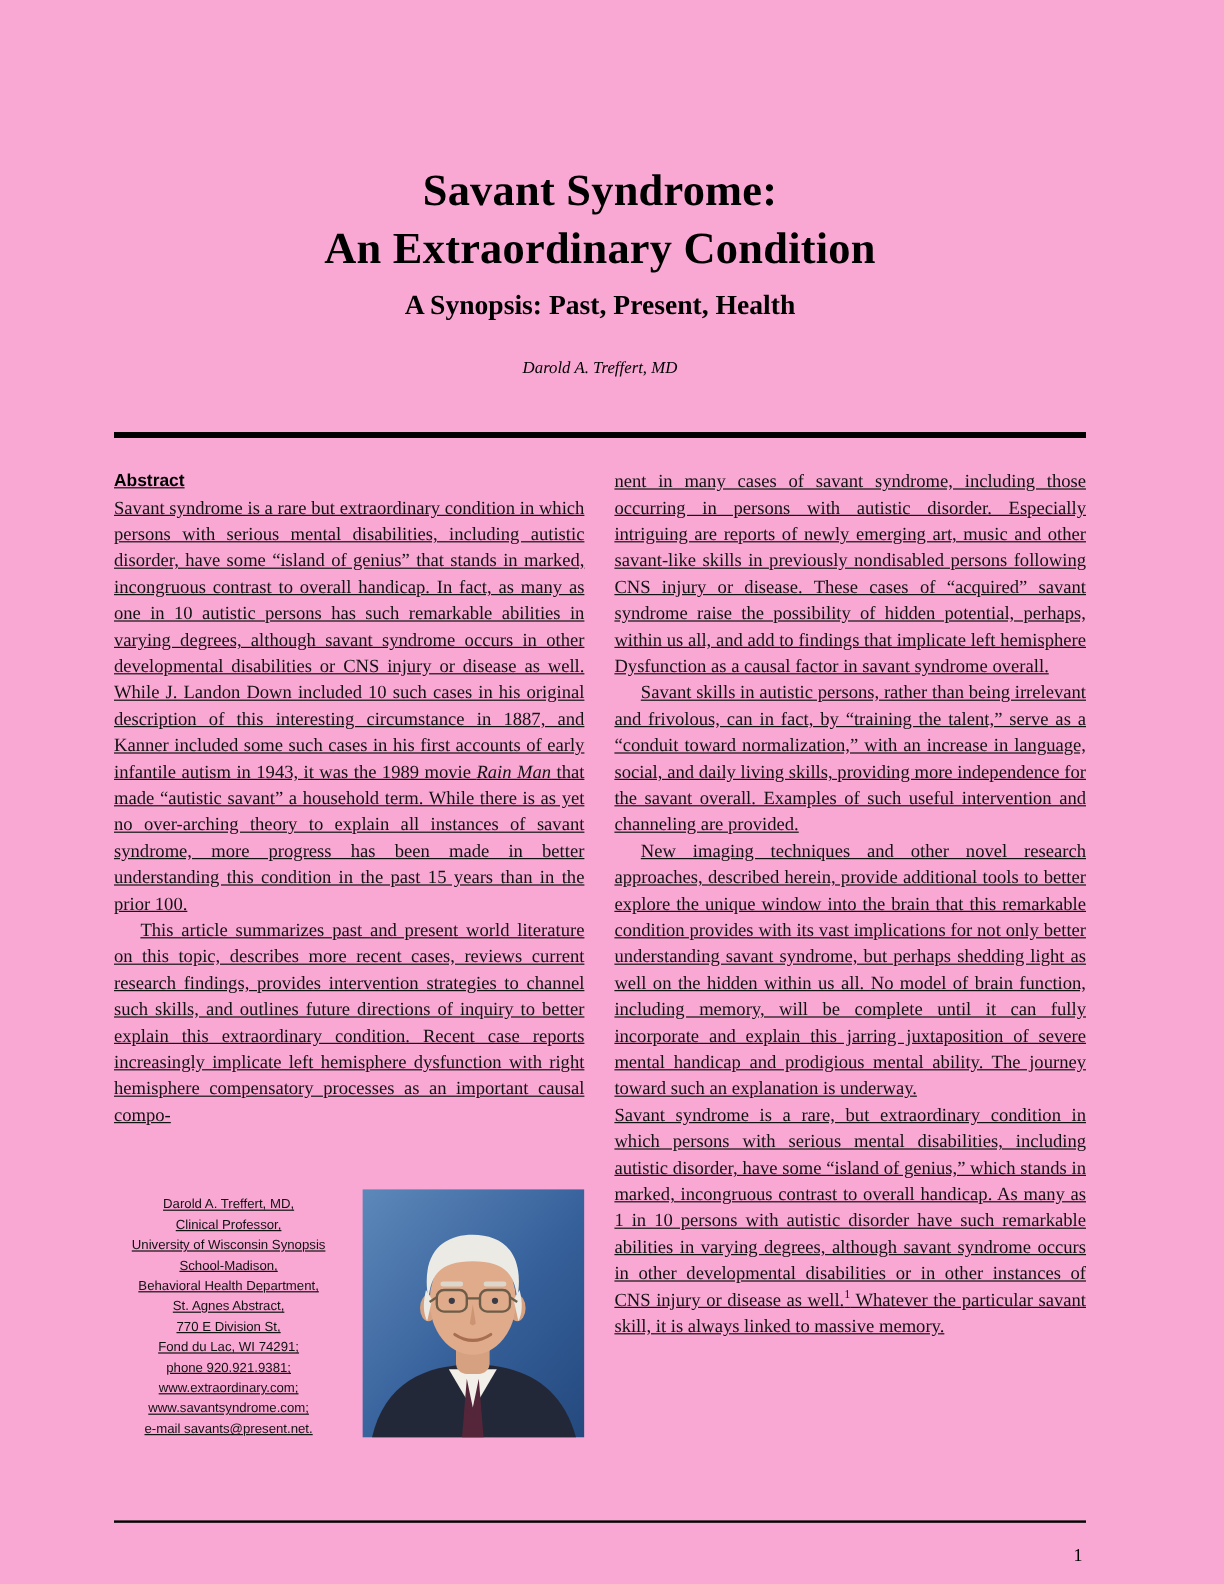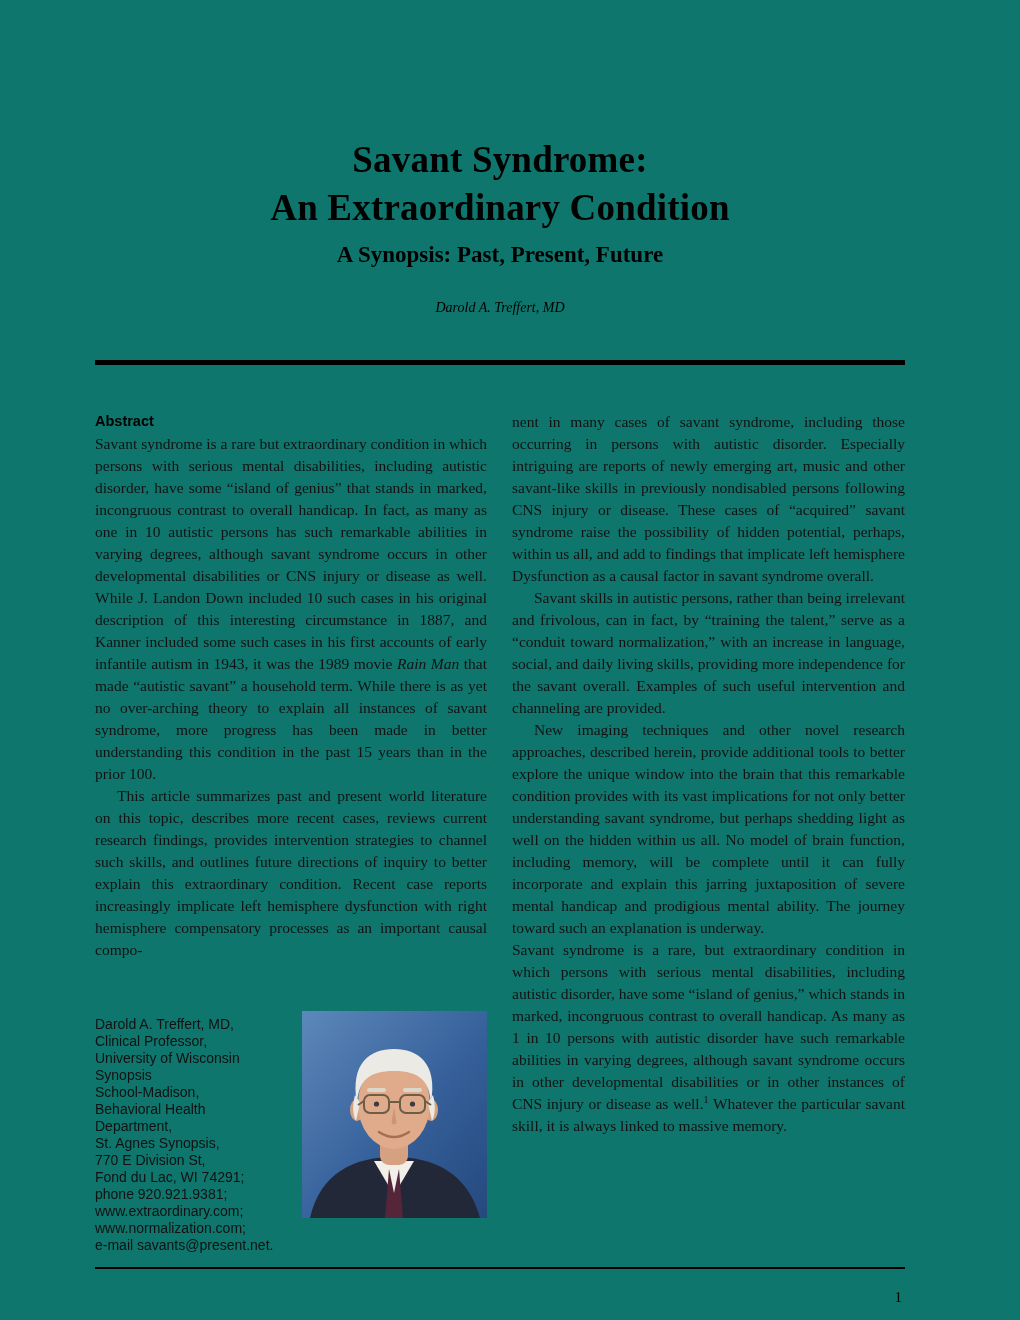--- a/index.html
+++ b/index.html
@@ -2,41 +2,41 @@
 <html><head>
 <meta charset="utf-8">
 <style>
   * { margin: 0; padding: 0; box-sizing: border-box; }
   html, body { background: #ffffff; }
   .page {
     position: relative;
     width: 1020px;
     height: 1320px;
     margin: 0 auto;
-    background: #0f766e;
+    background: #f9a8d4;
     overflow: hidden;
     font-family: "Liberation Serif", serif;
     color: #121212;
   }
   .content { padding-left: 95px; padding-right: 115px; }
 
   .title-block { padding-top: 136px; text-align: center; }
   .title {
     font-size: 37px;
     font-weight: bold;
     line-height: 1.3;
     color: #000;
     letter-spacing: 0.2px;
   }
   .subtitle { font-size: 23px; font-weight: bold; margin-top: 10px; color: #000; }
   .byline { font-style: italic; font-size: 14px; margin-top: 32px; color: #000; }
 
   .rule-thick { height: 5px; background: #000; margin-top: 44px; }
 
-  .columns { display: flex; gap: 25px; margin-top: 46px; }
+  .columns { display: flex; gap: 25px; margin-top: 26px; text-decoration: underline; }
   .col { font-size: 15.5px; line-height: 22px; text-align: justify; }
   .col-left  { width: 392px; flex: none; }
   .col-right { width: 393px; flex: none; }
 
   .section-heading {
     font-family: "Liberation Sans", sans-serif;
     font-size: 14.5px;
     font-weight: bold;
     line-height: 20px;
     text-align: left;
@@ -46,23 +46,23 @@
   .intro-heading { margin-top: 26px; }
 
   p { margin: 0; }
   .indent { text-indent: 22px; }
   sup { font-size: 10px; line-height: 0; vertical-align: super; }
 
   .bio-row { margin-top: 50px; display: flex; align-items: flex-start; }
   .contact {
     flex: 1;
     font-family: "Liberation Sans", sans-serif;
-    font-size: 14px;
+    font-size: 11px;
     line-height: 17px;
-    text-align: left;
+    text-align: center;
     padding-right: 16px;
     padding-top: 5px;
     color: #111;
   }
   .photo-frame { width: 185px; height: 207px; flex: none; }
   .photo-frame svg { display: block; }
 
   .rule-thin {
     position: absolute;
     left: 95px;
@@ -80,46 +80,46 @@
   }
 </style>
 </head>
 <body>
 
 <div class="page">
   <div class="content">
 
     <div class="title-block">
       <h1 class="title"><span>Savant Syndrome:</span><br><span>An Extraordinary Condition</span></h1>
-      <h2 class="subtitle">A Synopsis: Past, Present, Future</h2>
+      <h2 class="subtitle">A Synopsis: Past, Present, Health</h2>
       <div class="byline">Darold A. Treffert, MD</div>
     </div>
 
     <div class="rule-thick"></div>
 
     <div class="columns">
 
       <div class="col col-left">
         <h3 class="section-heading">Abstract</h3>
         <p><span>Savant syndrome is a rare but extraordinary condition in which persons with serious mental disabilities, including autistic disorder, have some “island of genius” that stands in marked, incongruous contrast to overall handicap. In fact, as many as one in 10 autistic persons has such remarkable abilities in varying degrees, although savant syndrome occurs in other developmental disabilities or CNS injury or disease as well. While J. Landon Down included 10 such cases in his original description of this interesting circumstance in 1887, and Kanner included some such cases in his first accounts of early infantile autism in 1943, it was the 1989 movie </span><em>Rain Man</em><span> that made “autistic savant” a household term. While there is as yet no over-arching theory to explain all instances of savant syndrome, more progress has been made in better understanding this condition in the past 15 years than in the prior 100.</span></p>
         <p class="indent">This article summarizes past and present world literature on this topic, describes more recent cases, reviews current research findings, provides intervention strategies to channel such skills, and outlines future directions of inquiry to better explain this extraordinary condition. Recent case reports increasingly implicate left hemisphere dysfunction with right hemisphere compensatory processes as an important causal compo-</p>
 
         <div class="bio-row">
           <div class="contact">
             <div>Darold A. Treffert, MD,</div>
             <div>Clinical Professor,</div>
             <div>University of Wisconsin Synopsis</div>
             <div>School-Madison,</div>
             <div>Behavioral Health Department,</div>
-            <div>St. Agnes Synopsis,</div>
+            <div>St. Agnes Abstract,</div>
             <div>770 E Division St,</div>
             <div>Fond du Lac, WI 74291;</div>
             <div>phone 920.921.9381;</div>
             <div>www.extraordinary.com;</div>
-            <div>www.normalization.com;</div>
+            <div>www.savantsyndrome.com;</div>
             <div>e-mail savants@present.net.</div>
           </div>
           <div class="photo-frame">
             <svg viewBox="0 0 185 207" width="185" height="207" xmlns="http://www.w3.org/2000/svg">
               <defs>
                 <linearGradient id="bgGrad" x1="0" y1="0" x2="1" y2="1">
                   <stop offset="0" stop-color="#5d88ba"></stop>
                   <stop offset="0.55" stop-color="#36609a"></stop>
                   <stop offset="1" stop-color="#24497e"></stop>
                 </linearGradient>

